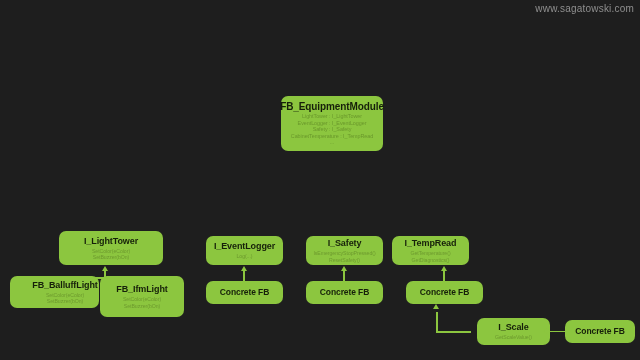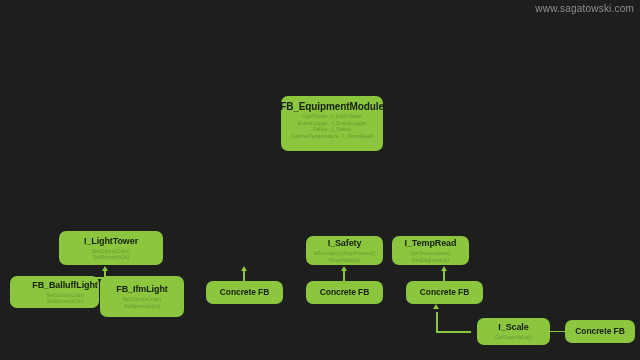--- a/index.html
+++ b/index.html
@@ -133,20 +133,26 @@
   </div>
 
   <div class="node" style="left:100px; top:276px; width:84px; height:41px;">
     <div class="title">FB_IfmLight</div>
     <div class="members">
       <div class="member">SetColor(eColor)</div>
       <div class="member">SetBuzzer(bOn)</div>
     </div>
   </div>
 
+  <div class="node" style="left:206px; top:236px; width:77px; height:29px;">
+    <div class="title">I_EventLogger</div>
+    <div class="members">
+      <div class="member">Log(...)</div>
+    </div>
+  </div>
   <div class="arrow up" style="left:240.5px; top:266px;"></div>
   <div class="conn v" style="left:243.2px; top:270px; height:12px;"></div>
   <div class="node plain" style="left:206px; top:281px; width:77px; height:23px;">
     <div class="title">Concrete FB</div>
   </div>
 
   <div class="node" style="left:306px; top:236px; width:77px; height:29px;">
     <div class="title">I_Safety</div>
     <div class="members">
       <div class="member">IsEmergencyStopPressed()</div>

